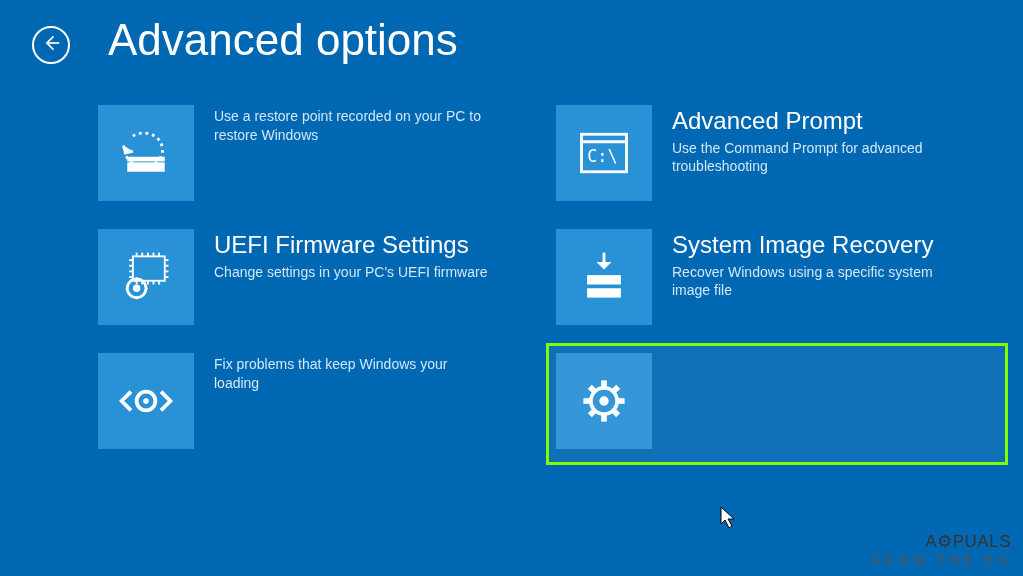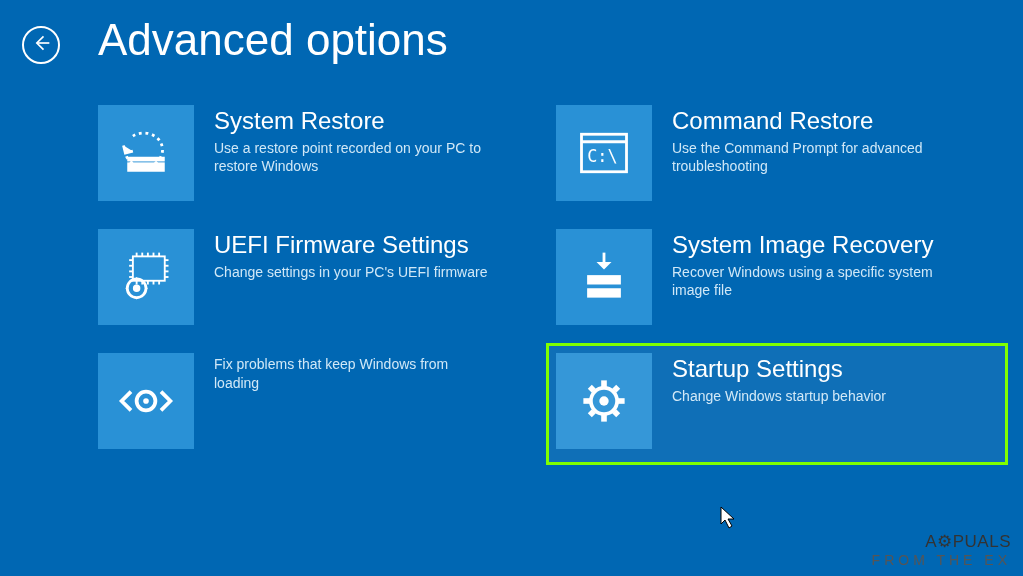--- a/index.html
+++ b/index.html
@@ -12,21 +12,21 @@
       height: 576px;
       background: #0067b3;
       font-family: "Segoe UI", "Segoe UI Light", sans-serif;
       color: #ffffff;
       overflow: hidden;
       position: relative;
     }
     .header {
       display: flex;
       align-items: center;
-      padding: 15px 0 0 22px;
+      padding: 15px 0 0 32px;
     }
     .back-button {
       width: 38px;
       height: 38px;
       border: 2px solid #ffffff;
       border-radius: 50%;
       display: flex;
       align-items: center;
       justify-content: center;
       cursor: pointer;
@@ -153,35 +153,34 @@
   <div class="option-tile">
     <div class="tile-icon">
       <svg viewBox="0 0 64 64" fill="none" stroke="#ffffff" stroke-width="3">
         <path d="M18 14 A20 18 0 1 1 10 32" stroke-dasharray="3 4" fill="none"></path>
         <path d="M8 24 L10 32 L18 30" fill="#ffffff"></path>
         <rect x="12" y="42" width="40" height="10" fill="#ffffff" stroke="none"></rect>
         <rect x="12" y="36" width="40" height="5" fill="#ffffff" stroke="none"></rect>
       </svg>
     </div>
     <div class="tile-text">
-      <div class="tile-title">System Restore</div>
       <div class="tile-desc">Use a restore point recorded on your PC to restore Windows</div>
     </div>
   </div>
 
   <div class="option-tile">
     <div class="tile-icon">
       <svg viewBox="0 0 64 64" fill="none" stroke="#ffffff" stroke-width="3">
         <rect x="8" y="12" width="48" height="40" fill="none"></rect>
         <line x1="8" y1="20" x2="56" y2="20"></line>
         <text x="14" y="42" font-size="18" fill="#ffffff" font-family="monospace" stroke="none">C:\</text>
       </svg>
     </div>
     <div class="tile-text">
-      <div class="tile-title">Command Restore</div>
+      <div class="tile-title">Advanced Prompt</div>
       <div class="tile-desc">Use the Command Prompt for advanced troubleshooting</div>
     </div>
   </div>
 
   <div class="option-tile">
     <div class="tile-icon">
       <svg viewBox="0 0 64 64" fill="none" stroke="#ffffff" stroke-width="2">
         <rect x="18" y="10" width="34" height="26" fill="none"></rect>
         <line x1="22" y1="10" x2="22" y2="6"></line>
           <line x1="28" y1="10" x2="28" y2="6"></line>
@@ -231,43 +230,39 @@
     <div class="tile-icon">
       <svg viewBox="0 0 64 64" fill="none" stroke="#ffffff" stroke-width="4">
         <path d="M16 22 L6 32 L16 42"></path>
         <path d="M48 22 L58 32 L48 42"></path>
         <circle cx="32" cy="32" r="10" fill="none"></circle>
         <circle cx="32" cy="32" r="3" fill="#ffffff" stroke="none"></circle>
         <path d="M32 20 L34 22 L30 22 Z M32 44 L34 42 L30 42 Z M20 32 L22 30 L22 34 Z M44 32 L42 30 L42 34 Z M24 24 L26 24 L24 26 Z M40 40 L38 40 L40 38 Z M40 24 L38 24 L40 26 Z M24 40 L26 40 L24 38 Z" fill="#ffffff" stroke="none"></path>
       </svg>
     </div>
     <div class="tile-text">
-      <div class="tile-desc">Fix problems that keep Windows from loading</div>
+      <div class="tile-desc">Fix problems that keep Windows your loading</div>
     </div>
   </div>
 
   <div class="option-tile option-highlighted">
     <div class="tile-icon">
       <svg viewBox="0 0 64 64" fill="none" stroke="#ffffff" stroke-width="4">
         <circle cx="32" cy="32" r="14" fill="none"></circle>
         <circle cx="32" cy="32" r="5" fill="#ffffff" stroke="none"></circle>
         <rect x="29" y="10" width="6" height="8" fill="#ffffff" stroke="none"></rect>
         <rect x="29" y="46" width="6" height="8" fill="#ffffff" stroke="none"></rect>
         <rect x="10" y="29" width="8" height="6" fill="#ffffff" stroke="none"></rect>
         <rect x="46" y="29" width="8" height="6" fill="#ffffff" stroke="none"></rect>
         <rect x="16" y="16" width="6" height="6" fill="#ffffff" stroke="none" transform="rotate(45 19 19)"></rect>
         <rect x="42" y="42" width="6" height="6" fill="#ffffff" stroke="none" transform="rotate(45 45 45)"></rect>
         <rect x="42" y="16" width="6" height="6" fill="#ffffff" stroke="none" transform="rotate(45 45 19)"></rect>
         <rect x="16" y="42" width="6" height="6" fill="#ffffff" stroke="none" transform="rotate(45 19 45)"></rect>
       </svg>
     </div>
-    <div class="tile-text">
-      <div class="tile-title">Startup Settings</div>
-      <div class="tile-desc">Change Windows startup behavior</div>
-    </div>
   </div>
 
 </div>
 
 <div class="cursor">
   <svg viewBox="0 0 18 24">
     <path d="M1 1 L1 18 L5 14 L9 22 L12 20 L8 13 L14 13 Z" fill="#ffffff" stroke="#000000" stroke-width="1"></path>
   </svg>
 </div>
 

